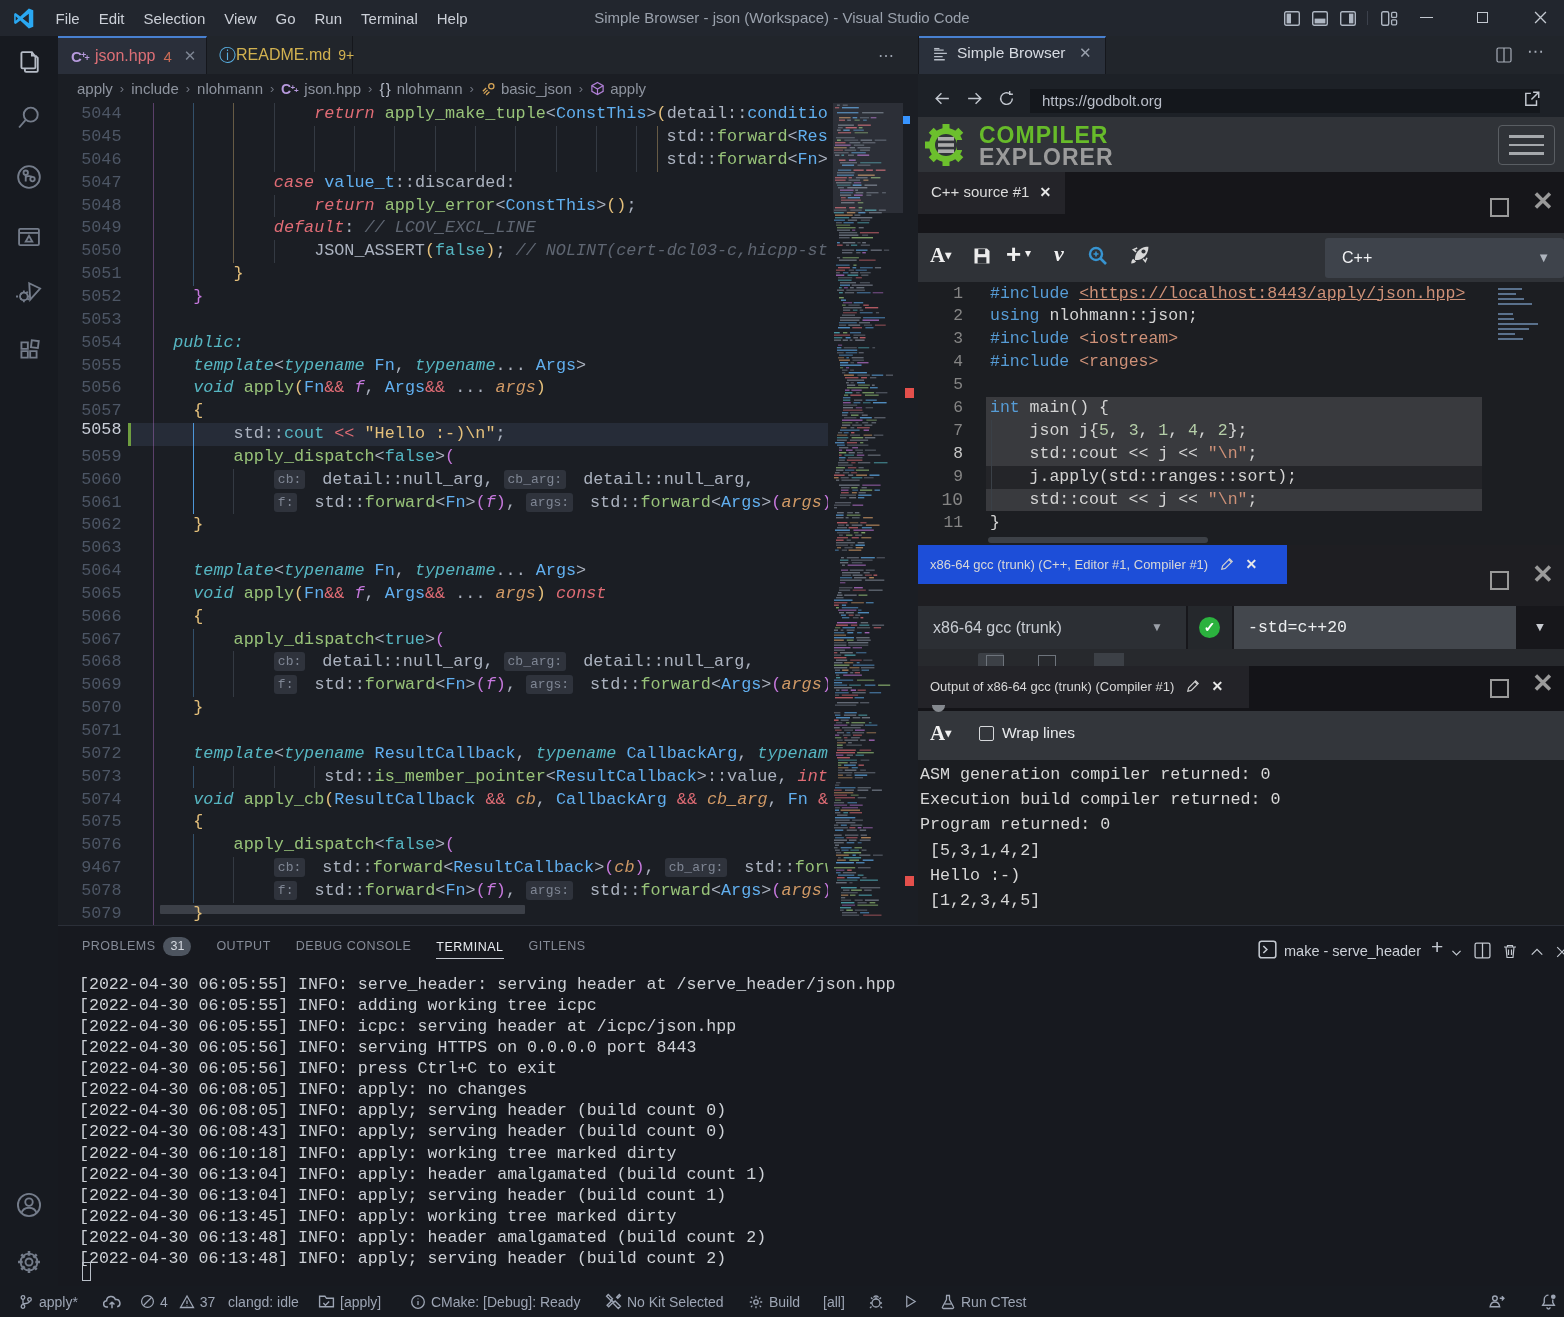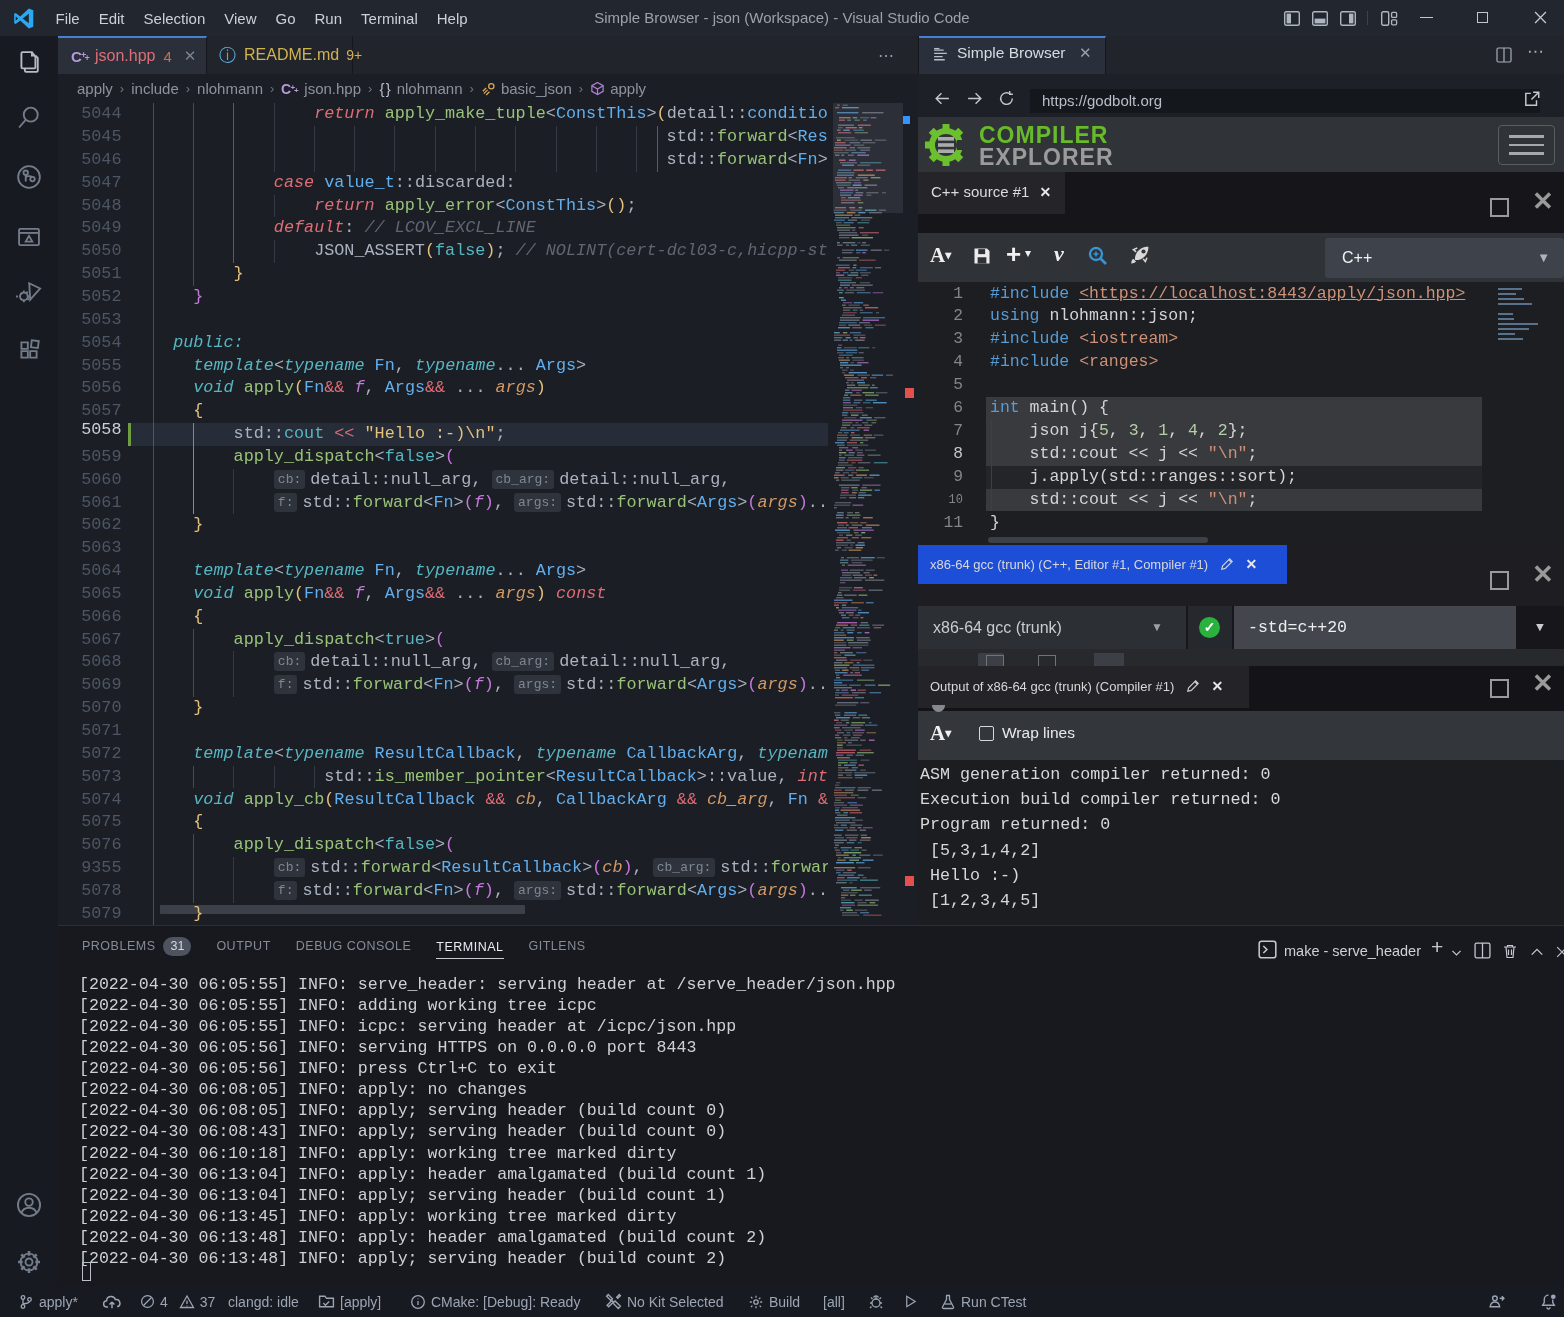--- a/index.html
+++ b/index.html
@@ -23,21 +23,21 @@
 #crumbs{left:58px;top:74px;width:860px;height:29px;background:#1b1e24;color:#8d939e;font-size:15px;display:flex;align-items:center}
 #crumbs .sep{color:#6f7580;padding:0 7px;font-size:13px}
 
 #code{left:58px;top:103px;width:770px;height:822px;background:#1b1e24;overflow:hidden}
 #code .no{position:absolute;left:0;width:63.5px;text-align:right;font:16.8px/22.843px "Liberation Mono",monospace;color:#4d5665}
 #code .ct{position:absolute;left:95px;white-space:pre;font:16.8px/22.843px "Liberation Mono",monospace;color:#abb2bf}
 .g{position:absolute;width:1px}.k{color:#e06c75;font-style:italic}.s{color:#56b6c2;font-style:italic}
 .fg{color:#98c379}.tb{color:#61afef}.tc{color:#56b6c2}.po{color:#d19a66;font-style:italic}
 .pm{color:#c678dd;font-style:italic}.str{color:#e5c07b}.cmt{color:#5f6672;font-style:italic}
 .op{color:#e06c75}.b1{color:#e5c07b}.b2{color:#c678dd}
-.hint{display:inline-block;background:#2f333c;color:#7f8694;font:13px/17px "Liberation Mono",monospace;font-style:normal;border-radius:3px;padding:1px 4px;margin-right:5px;vertical-align:1px}
+.hint{display:inline-block;background:#2f333c;color:#7f8694;font:13px/17px "Liberation Mono",monospace;font-style:normal;border-radius:3px;padding:1px 4px;margin-right:17px;vertical-align:1px}
 
 #rpanel{left:918px;top:36px;width:646px;height:889px;background:#1e1e1e}
 
 #term{left:58px;top:925px;width:1506px;height:361px;background:#17191f;border-top:1px solid #2b2f38}
 
 #status{left:0;top:1286px;width:1564px;height:31px;background:#171a20;color:#9da5b4;font-size:14px}
 #status .it{position:absolute;top:0;height:31px;display:flex;align-items:center;gap:5px}
 #status svg{stroke:#9da5b4;fill:none;stroke-width:1.3}
 </style></head>
 <body>
@@ -128,21 +128,21 @@
           <text x="1" y="14" fill="#b79add" style="font:bold 15px 'Liberation Sans'">C</text>
           <text x="11" y="10" fill="#b79add" style="font:bold 9px 'Liberation Sans'">+</text>
           <text x="14.5" y="13" fill="#b79add" style="font:bold 9px 'Liberation Sans'">+</text>
         </svg>
     <span style="margin-left:37px;color:#dd6f76">json.hpp</span>
         <span style="margin-left:8px;color:#c96b55;font-size:15px">4</span>
     <span class="cl">✕</span>
   </div>
   <div class="tab" style="left:150px;width:145px;background:#21252b;border-right:1px solid #15171c">
     <span style="margin-left:11px;color:#58aee0;font-size:17px">ⓘ</span>
-    <span style="margin-left:8px;color:#d2b250">README.md</span>
+    <span style="color:#d2b250">README.md</span>
         <span style="margin-left:7px;color:#d2b250;font-size:14px">9+</span>
   </div>
 <span class="a" style="left:820px;top:10px;color:#9aa1ad;font-size:16px;letter-spacing:1px">⋯</span>
 </div>
 <div class="a" id="crumbs">
   <span style="margin-left:19px">apply</span>
       <span class="sep">›</span>
       <span>include</span>
       <span class="sep">›</span>
       <span>nlohmann</span>
@@ -256,21 +256,21 @@
 <div class="no" style="top:639.8px;color:#4d5665">5072</div>
 <div class="ct" style="top:639.8px">    <span class="s">template</span>&lt;<span class="s">typename</span> <span class="tb">ResultCallback</span>, <span class="s">typename</span> <span class="tb">CallbackArg</span>, <span class="s">typename</span> , ... ,</div>
 <div class="no" style="top:662.6px;color:#4d5665">5073</div>
 <div class="ct" style="top:662.6px">                 std::<span class="fg">is_member_pointer</span>&lt;<span class="tb">ResultCallback</span>&gt;::value, <span class="k">int</span>&gt; = 0&gt;</div>
 <div class="no" style="top:685.5px;color:#4d5665">5074</div>
 <div class="ct" style="top:685.5px">    <span class="s">void</span> <span class="fg">apply_cb</span><span class="b1">(</span><span class="tb">ResultCallback</span> <span class="op">&amp;&amp;</span> <span class="po">cb</span>, <span class="tb">CallbackArg</span> <span class="op">&amp;&amp;</span> <span class="po">cb_arg</span>, <span class="tb">Fn</span> <span class="op">&amp;&amp;</span> ,  ... </div>
 <div class="no" style="top:708.3px;color:#4d5665">5075</div>
 <div class="ct" style="top:708.3px">    <span class="b1">{</span></div>
 <div class="no" style="top:731.2px;color:#4d5665">5076</div>
 <div class="ct" style="top:731.2px">        <span class="fg">apply_dispatch</span>&lt;<span class="tc">false</span>&gt;<span class="b2">(</span></div>
-<div class="no" style="top:754.0px;color:#4d5665">9355</div>
+<div class="no" style="top:754.0px;color:#4d5665">9467</div>
 <div class="ct" style="top:754.0px">            <span class="hint">cb:</span>std::<span class="fg">forward</span>&lt;<span class="tb">ResultCallback</span>&gt;<span class="b2">(</span><span class="po">cb</span><span class="b2">)</span>, <span class="hint">cb_arg:</span>std::<span class="fg">forward</span>&lt;&gt;,</div>
 <div class="no" style="top:776.9px;color:#4d5665">5078</div>
 <div class="ct" style="top:776.9px">            <span class="hint">f:</span>std::<span class="fg">forward</span>&lt;<span class="tb">Fn</span>&gt;<span class="b2">(</span><span class="pm">f</span><span class="b2">)</span>, <span class="hint">args:</span>std::<span class="fg">forward</span>&lt;<span class="tb">Args</span>&gt;<span class="b2">(</span><span class="po">args</span><span class="b2">)</span>...;</div>
 <div class="no" style="top:799.7px;color:#4d5665">5079</div>
 <div class="ct" style="top:799.7px">    <span class="b1">}</span></div>
 </div>
 <svg class="a" style="left:833px;top:103px" width="70" height="815">
       <rect x="4.0" y="1.5" width="2.8" height="1.4" fill="#7f8794" opacity="0.58"></rect>
       <rect x="9.7" y="1.5" width="5.0" height="1.4" fill="#7f8794" opacity="0.52"></rect>
       <rect x="2.0" y="4.0" width="4.2" height="1.4" fill="#e06c75" opacity="0.58"></rect>
@@ -1119,21 +1119,21 @@
 <div class="a m" style="left:72px;top:69.2px;white-space:pre;font-size:16.5px;line-height:22.9px;color:#d4d4d4"><span style="color:#569cd6">#include</span> <span style="color:#ce9178">&lt;ranges&gt;</span></div>
 <div class="a m" style="left:0;top:92.1px;width:45px;text-align:right;font-size:16.3px;line-height:22.9px;color:#858585">5</div>
 <div class="a m" style="left:0;top:115.0px;width:45px;text-align:right;font-size:16.3px;line-height:22.9px;color:#858585">6</div>
 <div class="a m" style="left:72px;top:115.0px;white-space:pre;font-size:16.5px;line-height:22.9px;color:#d4d4d4"><span style="color:#569cd6">int</span> main() {</div>
 <div class="a m" style="left:0;top:137.9px;width:45px;text-align:right;font-size:16.3px;line-height:22.9px;color:#858585">7</div>
 <div class="a m" style="left:72px;top:137.9px;white-space:pre;font-size:16.5px;line-height:22.9px;color:#d4d4d4">    json j{<span style="color:#b5cea8">5</span>, <span style="color:#b5cea8">3</span>, <span style="color:#b5cea8">1</span>, <span style="color:#b5cea8">4</span>, <span style="color:#b5cea8">2</span>};</div>
 <div class="a m" style="left:0;top:160.8px;width:45px;text-align:right;font-size:16.3px;line-height:22.9px;color:#c6c6c6">8</div>
 <div class="a m" style="left:72px;top:160.8px;white-space:pre;font-size:16.5px;line-height:22.9px;color:#d4d4d4">    std::cout &lt;&lt; j &lt;&lt; <span style="color:#ce9178">"\n"</span>;</div>
 <div class="a m" style="left:0;top:183.7px;width:45px;text-align:right;font-size:16.3px;line-height:22.9px;color:#858585">9</div>
 <div class="a m" style="left:72px;top:183.7px;white-space:pre;font-size:16.5px;line-height:22.9px;color:#d4d4d4">    j.apply(std::ranges::sort);</div>
-<div class="a m" style="left:0;top:206.6px;width:45px;text-align:right;font-size:12px;line-height:22.9px;color:#858585">10</div>
+<div class="a m" style="left:0;top:206.6px;width:45px;text-align:right;font-size:18px;line-height:22.9px;color:#858585">10</div>
 <div class="a m" style="left:72px;top:206.6px;white-space:pre;font-size:16.5px;line-height:22.9px;color:#d4d4d4">    std::cout &lt;&lt; j &lt;&lt; <span style="color:#ce9178">"\n"</span>;</div>
 <div class="a m" style="left:0;top:229.5px;width:45px;text-align:right;font-size:16.3px;line-height:22.9px;color:#858585">11</div>
 <div class="a m" style="left:72px;top:229.5px;white-space:pre;font-size:16.5px;line-height:22.9px;color:#d4d4d4">}</div>
 <svg class="a" style="left:578px;top:2px" width="50" height="70">
           <rect x="2" y="4" width="24" height="2" fill="#6a86a8" opacity=".8"></rect>
           <rect x="2" y="9" width="18" height="2" fill="#6a86a8" opacity=".8"></rect>
           <rect x="2" y="14" width="26" height="2" fill="#6a86a8" opacity=".8"></rect>
           <rect x="2" y="19" width="34" height="2" fill="#6a86a8" opacity=".8"></rect>
           <rect x="2" y="29" width="15" height="2" fill="#6a86a8" opacity=".8"></rect>
           <rect x="2" y="34" width="16" height="2" fill="#6a86a8" opacity=".8"></rect>

